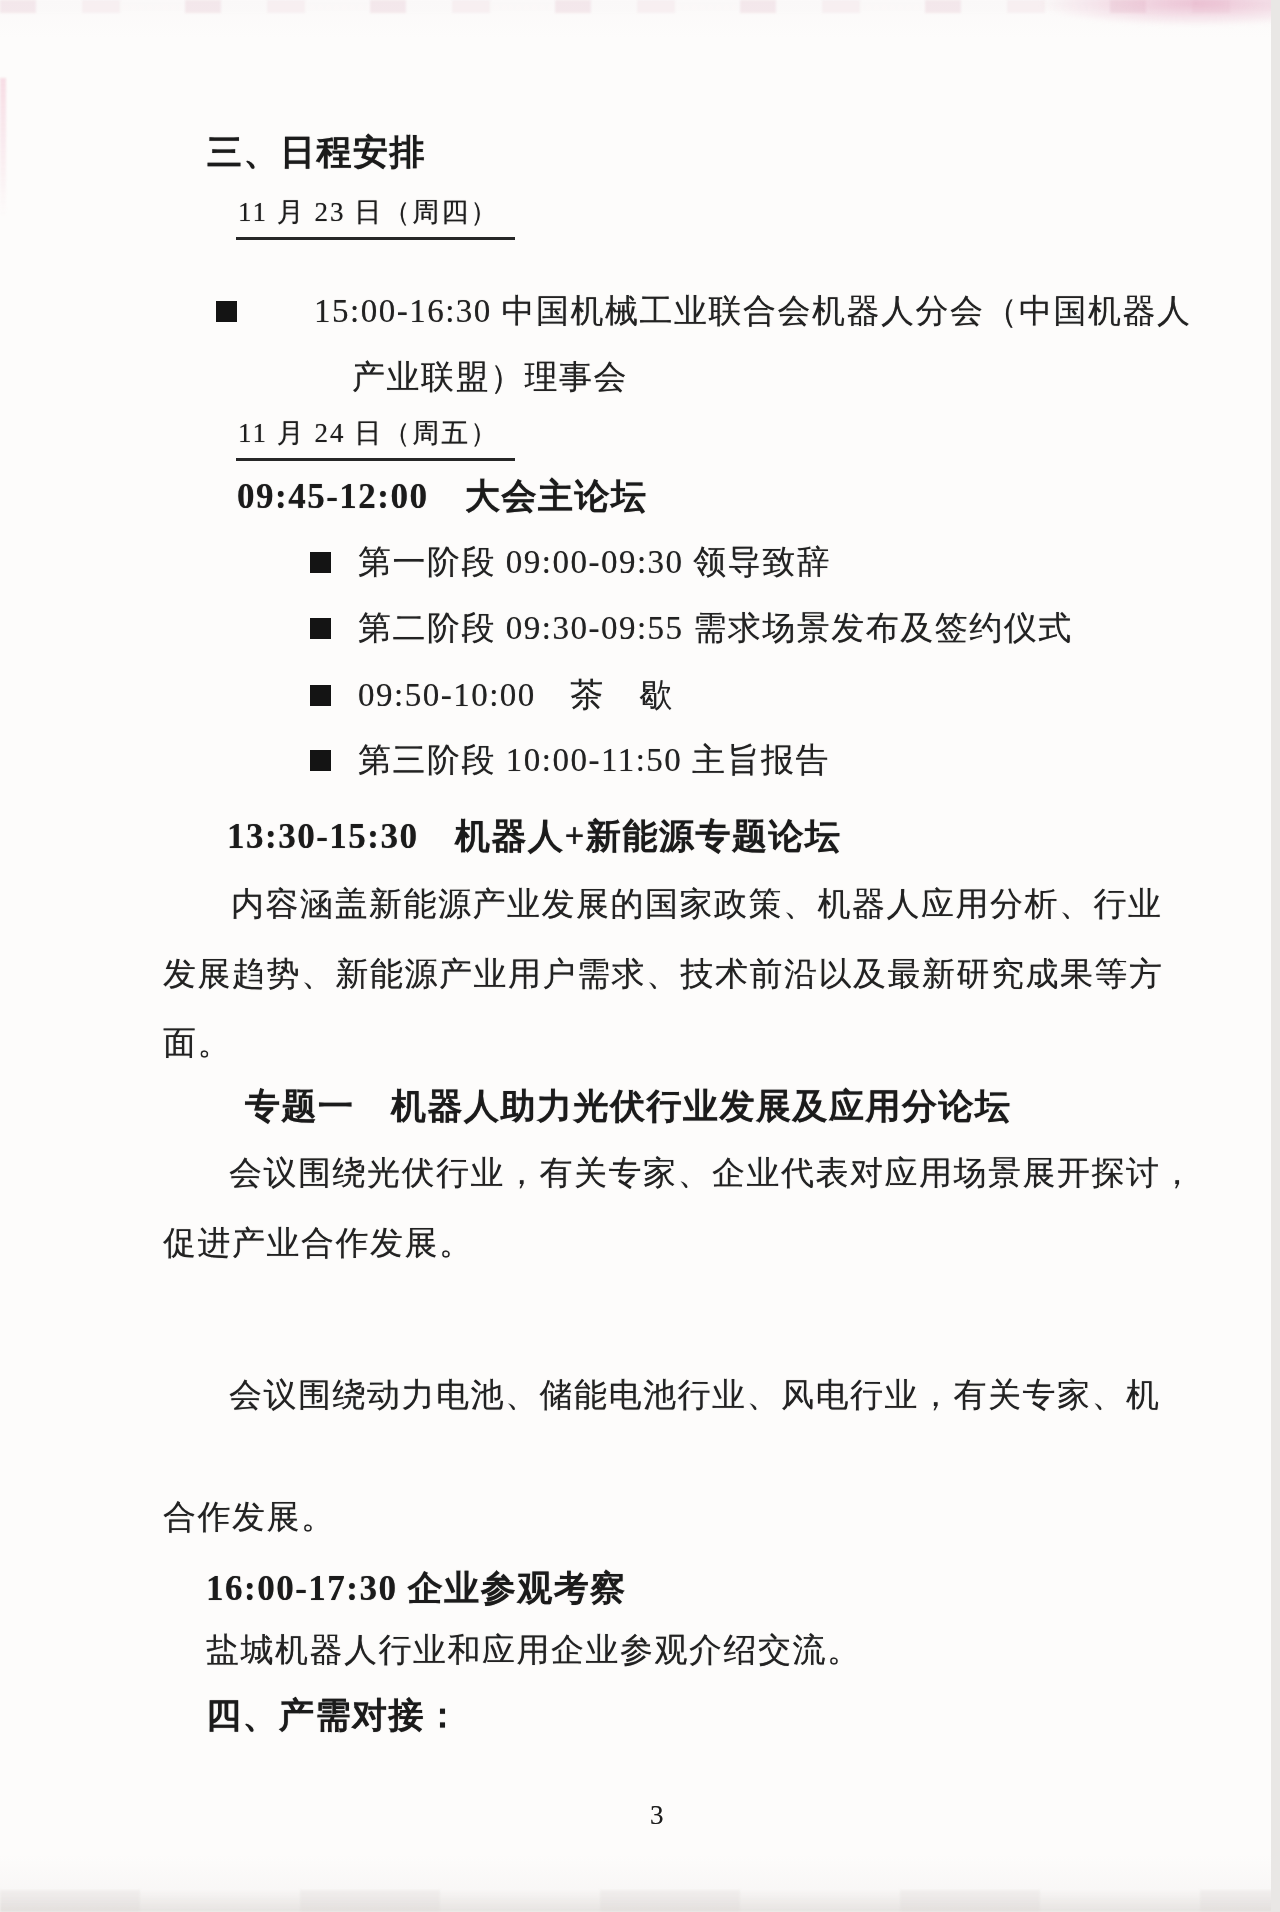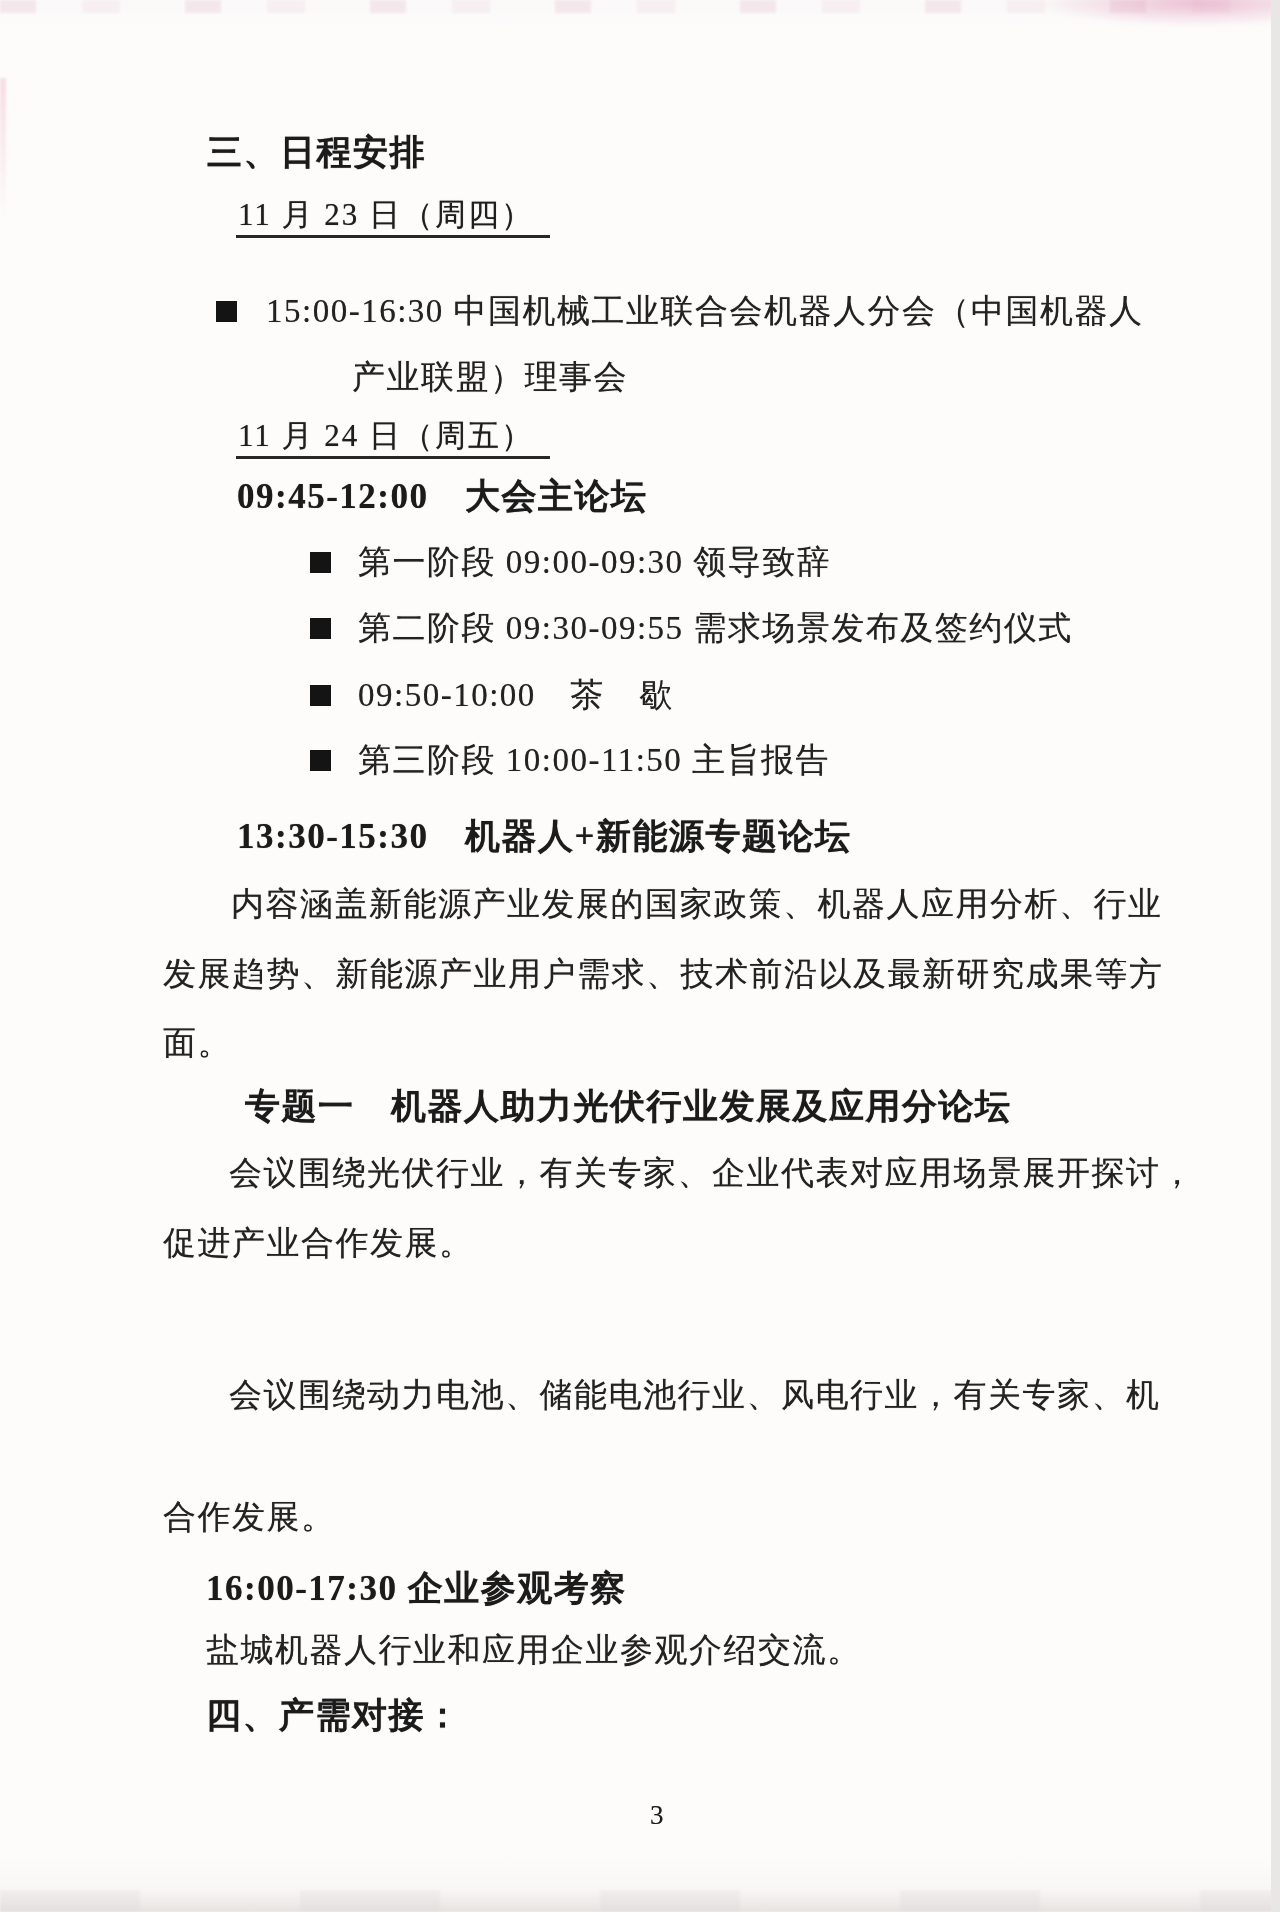--- a/index.html
+++ b/index.html
@@ -24,26 +24,26 @@
     text-shadow:0 0 0.7px rgba(20,20,20,.55);
   }
   .h{
     font-size:35px;
     font-weight:bold;
     letter-spacing:1.5px;
     color:#1b1b1b;
     text-shadow:0 0 0.8px rgba(10,10,10,.6);
   }
   .date{
-    font-size:31px;
+    font-size:27px;
     letter-spacing:2px;
     color:#1e1e1e;
     text-shadow:0 0 0.8px rgba(10,10,10,.6);
     border-bottom:3px solid #272727;
-    padding:0 16px 2px 2px;
+    padding:0 16px 9px 2px;
   }
   .brow{ display:flex; align-items:flex-start; }
   .sq{
     flex:none;
     width:21px; height:21px;
     background:#141414;
     margin-top:9px;
   }
   .sq.main{ margin-right:29px; }
   .sq.sub{ margin-right:27px; }
@@ -91,21 +91,21 @@
 
   <div class="noise-top"></div>
   <div class="noise-smudge"></div>
   <div class="noise-left"></div>
   <div class="noise-bottom"></div>
 
   <div class="abs h" style="left:207px; top:132px;">三、日程安排</div>
 
   <div class="abs date" style="left:236px; top:196px;">11 月 23 日（周四）</div>
 
-  <div class="abs brow" style="left:216px; top:292px;">
+  <div class="abs brow" style="left:216px; top:292px;gap:48px;">
     <span class="sq main"></span>
     <span class="t">15:00-16:30 中国机械工业联合会机器人分会（中国机器人</span>
   </div>
   <div class="abs t" style="left:352px; top:358px;">产业联盟）理事会</div>
 
   <div class="abs date" style="left:236px; top:417px;">11 月 24 日（周五）</div>
 
   <div class="abs h" style="left:237px; top:476px;">09:45-12:00　大会主论坛</div>
 
   <div class="abs brow" style="left:310px; top:543px;">
@@ -118,21 +118,21 @@
   </div>
   <div class="abs brow" style="left:310px; top:676px;">
     <span class="sq sub"></span>
     <span class="t">09:50-10:00　茶　歇</span>
   </div>
   <div class="abs brow" style="left:310px; top:741px;">
     <span class="sq sub"></span>
     <span class="t">第三阶段 10:00-11:50 主旨报告</span>
   </div>
 
-  <div class="abs h" style="left:237px; top:816px;">13:30-15:30　机器人+新能源专题论坛</div>
+  <div class="abs h" style="left:227px; top:816px;">13:30-15:30　机器人+新能源专题论坛</div>
 
   <div class="abs t" style="left:231px; top:885px;">内容涵盖新能源产业发展的国家政策、机器人应用分析、行业</div>
   <div class="abs t" style="left:163px; top:955px;">发展趋势、新能源产业用户需求、技术前沿以及最新研究成果等方</div>
   <div class="abs t" style="left:163px; top:1024px;">面。</div>
 
   <div class="abs h" style="left:245px; top:1086px;">专题一　机器人助力光伏行业发展及应用分论坛</div>
   <div class="abs t" style="left:229px; top:1154px;">会议围绕光伏行业，有关专家、企业代表对应用场景展开探讨，</div>
   <div class="abs t" style="left:163px; top:1224px;">促进产业合作发展。</div>
 
   <div class="abs t" style="left:229px; top:1376px;">会议围绕动力电池、储能电池行业、风电行业，有关专家、机</div>

